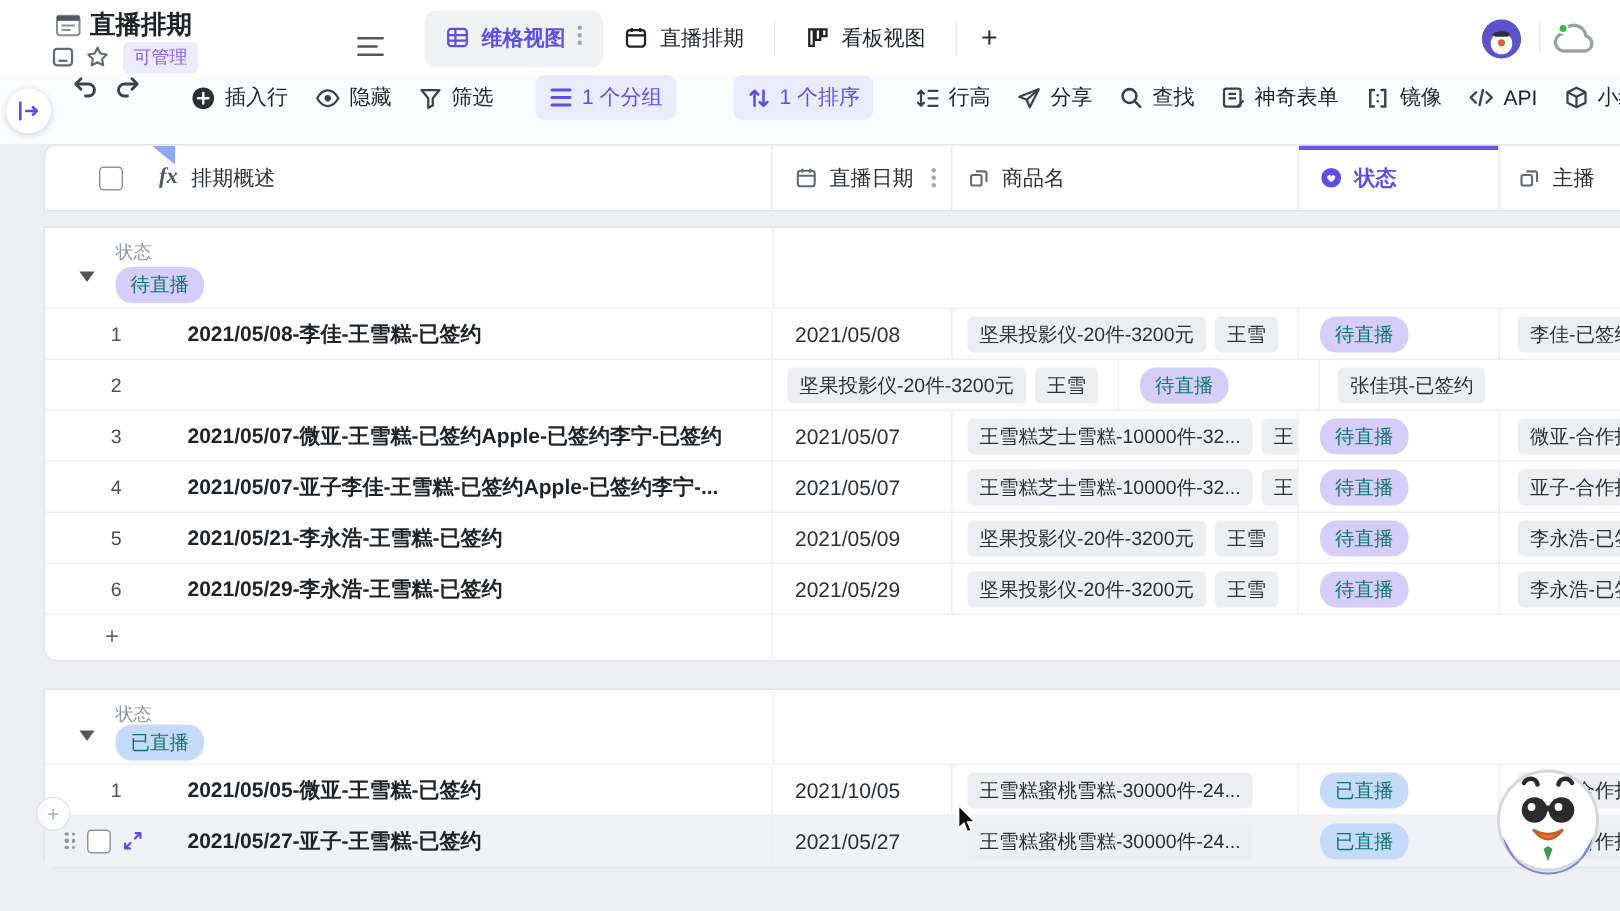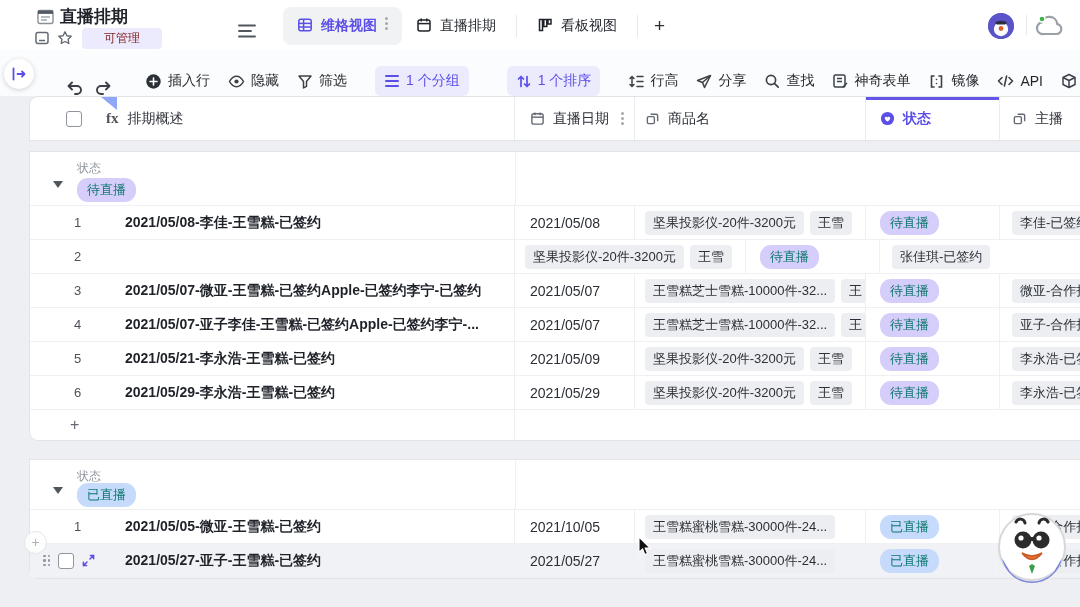--- a/index.html
+++ b/index.html
@@ -4,35 +4,35 @@
 <style>
   html,body{margin:0;padding:0}
   #stage{position:relative;width:1080px;height:607px;overflow:hidden;background:#edeff3;
          font-family:"Liberation Sans","DejaVu Sans",sans-serif;color:#1f2329;}
   svg{display:block}
   
   .topbar{position:absolute;top:0;left:0;width:1080px;height:50px;background:#fff;z-index:2}
   .doc-ico{position:absolute;left:36px;top:7px}
   .title{position:absolute;left:60px;top:5px;font-size:17px;font-weight:700}
   .mini-ico{position:absolute;top:30px;color:#646a73}
-  .perm-badge{position:absolute;left:82px;top:28px;background:#eceafd;color:#7f1d1d;
-              font-size:12px;padding:2px 22px;border-radius:4px}
+  .perm-badge{position:absolute;left:82px;top:28px;background:#eceafd;color:#8b5cf6;
+              font-size:12px;padding:2px 7px;border-radius:4px}
   .hamburger{position:absolute;left:238px;top:24px;color:#51565d}
   .tabs{position:absolute;left:283px;top:4px;height:44px;display:flex;align-items:center}
   .tab{display:flex;align-items:flex-start;gap:8px;font-size:14px;padding:10px 14px;border-radius:8px;color:#1f2329}
   .tab.active{background:#f1f2f4;color:#5b4fe8;font-weight:700}
   .tab .dots3{margin-left:4px}
   .tabdiv{width:1px;height:22px;background:#e6e8ec;margin:0 6px}
   .tab-add{font-size:19px;color:#2b2f36;padding:6px 10px}
   .avatar{position:absolute;left:988px;top:13px;width:26px;height:26px;border-radius:50%;background:#5a53c9;overflow:hidden}
   .topdiv{position:absolute;left:1026px;top:15px;width:1px;height:20px;background:#e6e8ec}
   .cloud{position:absolute;left:1033px;top:14px}
   
   .toolbar{position:absolute;top:50px;left:0;width:1080px;height:46px;background:#fbfcfd;
-           display:flex;align-items:flex-end;padding-left:66px;box-sizing:border-box;z-index:2}
+           display:flex;align-items:flex-start;padding-left:48px;box-sizing:border-box;z-index:2}
   .tbtn{display:flex;align-items:center;gap:6px;font-size:14px;color:#1f2329;padding:6px 9px;border-radius:6px;white-space:nowrap;flex:none}
   .tbtn.hl{background:#eceafd;color:#5b4fe8;margin:0 19px}
   .tb-ico{color:#3c4148;flex:none}
   .tbtn.hl .tb-ico{color:#5b4fe8}
   .undo{margin-right:10px;color:#3c4148}.redo{margin-right:24px;color:#3c4148}
   .tb-right{margin-left:auto;display:flex;align-items:center;padding-right:2px}
   .float-btn{position:absolute;left:4px;top:59px;width:30px;height:30px;border-radius:50%;background:#fff;
              box-shadow:0 1px 5px rgba(0,0,0,.18);display:flex;align-items:center;justify-content:center;color:#5b4fe8;z-index:5}
   
   .card{position:absolute;left:30px;width:1050px;background:#fff;box-shadow:0 0 0 1px rgba(31,35,41,.05)}
@@ -41,21 +41,21 @@
          box-sizing:border-box;position:relative;overflow:hidden;white-space:nowrap}
   .hc1{width:485px}.hc2{width:120px;padding-left:15px;gap:8px}
   .hc3{width:231px;padding-left:10px;gap:8px}.hc4{width:134px;padding-left:14px;gap:8px}
   .hc5{flex:1;padding-left:12px;gap:8px;border-right:none}
   .hc4.sel{color:#5b4fe8;font-weight:700}
   .hc4.sel::before{content:"";position:absolute;top:0;left:0;right:0;height:3px;background:#6355e8}
   .corner{position:absolute;left:71px;top:0;width:16px;height:13px;background:#8fa7f8;
           clip-path:polygon(0 0,100% 0,100% 100%)}
   .hchk{margin-left:36px;margin-right:24px}
   .chk{width:14px;height:14px;border:1.6px solid #8f959e;border-radius:3px;background:#fff;flex:none}
-  .fx{font-family:"Liberation Serif","DejaVu Serif",serif;font-weight:700;font-size:15px;color:#51565d;margin-right:9px}
+  .fx{font-family:"Liberation Serif","DejaVu Serif",serif;font-style:italic;font-weight:700;font-size:15px;color:#51565d;margin-right:9px}
   .dots3{display:flex;flex-direction:column;gap:2px;margin-left:auto;margin-right:10px}
   .dots3 i{width:3px;height:3px;border-radius:50%;background:#a4a9b0}
   .hico{color:#646a73}
   
   .g1{top:152px;height:288px;border-radius:0 0 0 8px}
   .g2{top:460px;height:118px;border-radius:0 0 0 8px}
   .grp-hdr{position:relative;border-bottom:1px solid #eef0f3}
   .g1 .grp-hdr{height:53px}.g2 .grp-hdr{height:49px}
   .tri{position:absolute;left:23px;top:29px;width:0;height:0;border-left:5px solid transparent;
        border-right:5px solid transparent;border-top:7px solid #51565d}

